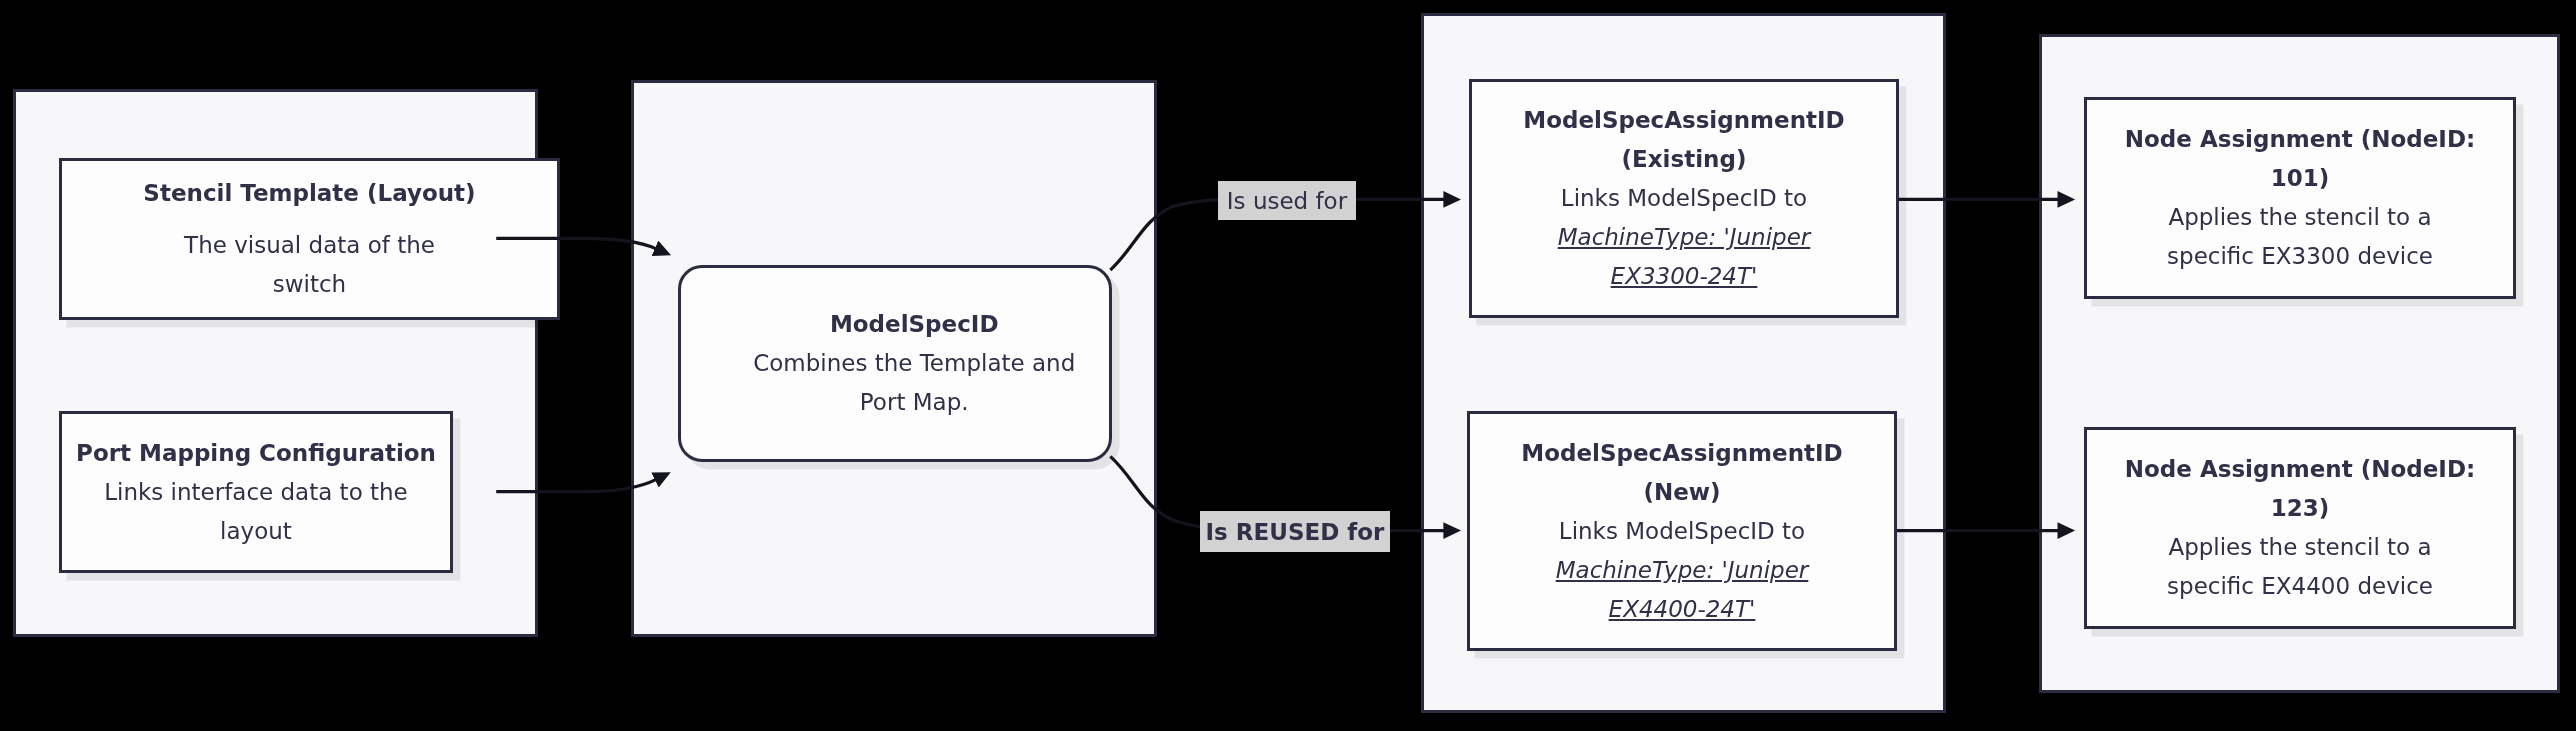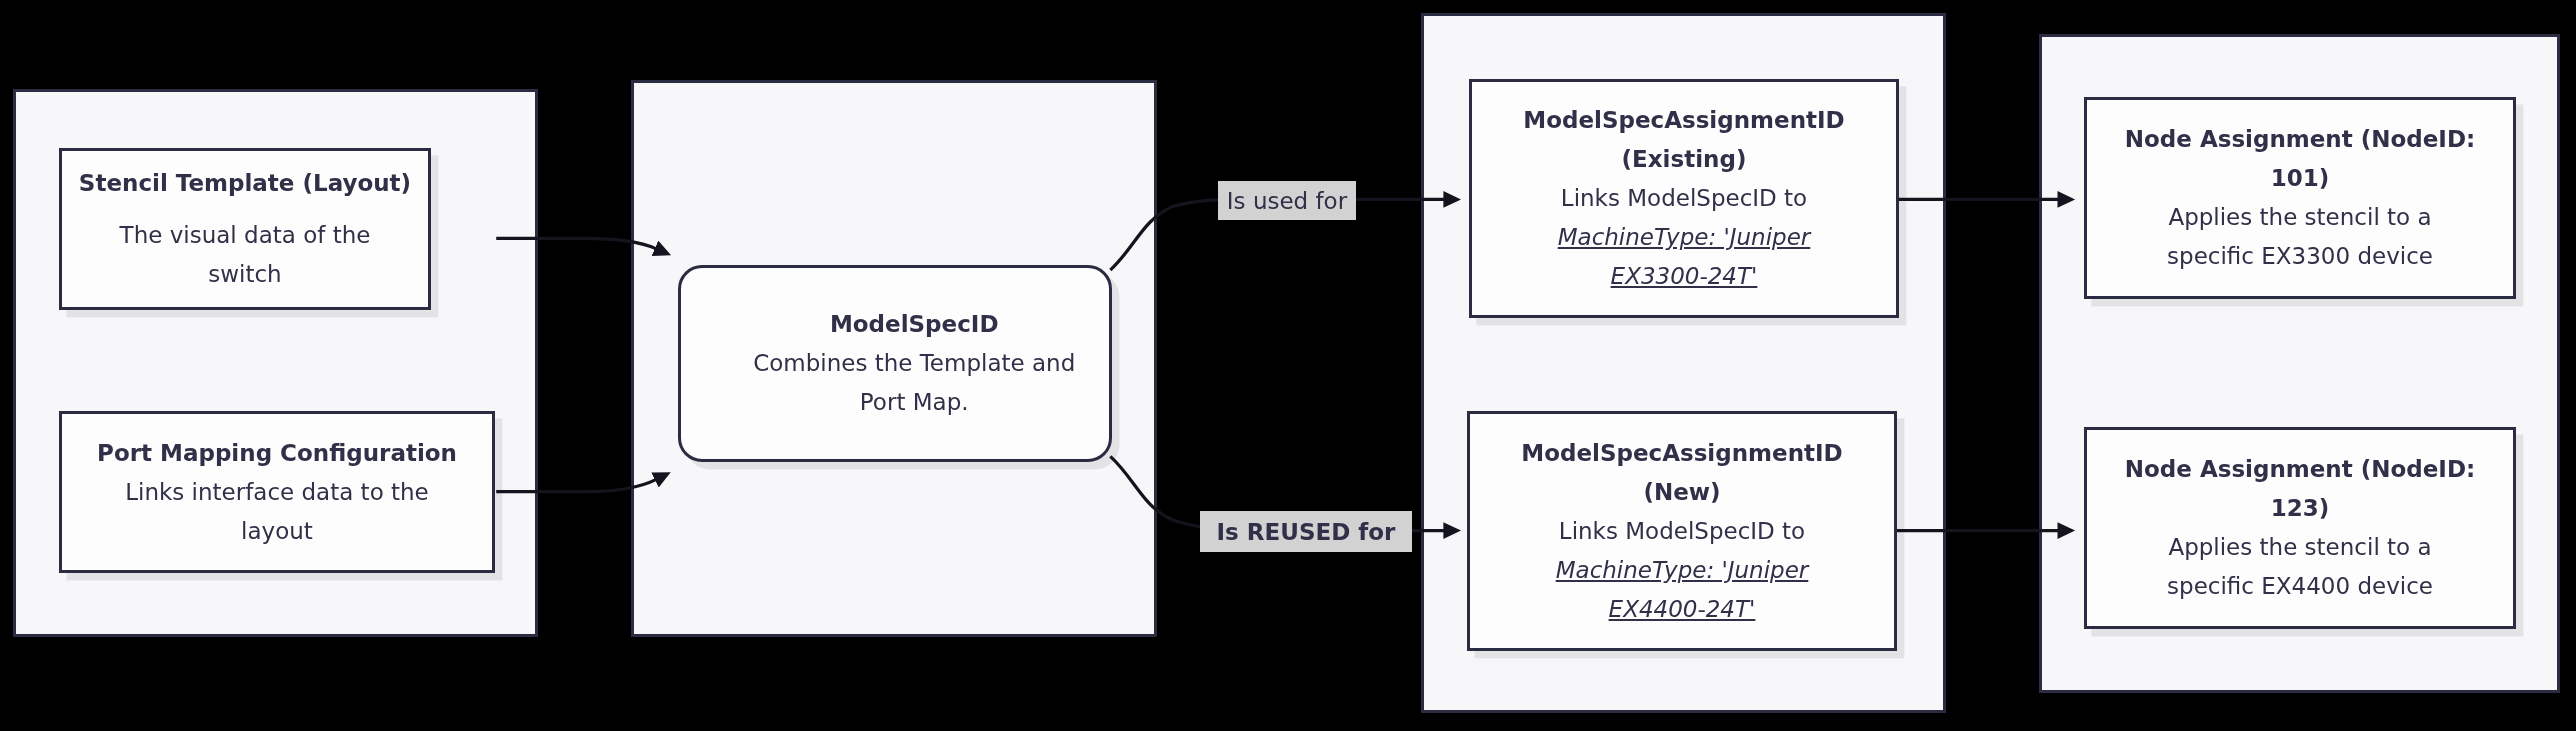--- a/index.html
+++ b/index.html
@@ -49,27 +49,27 @@
 </head>
 <body>
 
 <div class="stage">
 
   <div class="group" style="left:13px;top:89px;width:525px;height:548px;"></div>
   <div class="group" style="left:631px;top:80px;width:526px;height:557px;"></div>
   <div class="group" style="left:1421px;top:13px;width:525px;height:700px;"></div>
   <div class="group" style="left:2039px;top:34px;width:521px;height:659px;"></div>
 
-  <div class="node" style="left:59px;top:148px;width:372px;height:162px;gap:13px;">
+  <div class="node" style="left:59px;top:158px;width:501px;height:162px;gap:13px;">
     <div class="title">Stencil Template (Layout)</div>
     <div class="body">The visual data of the
 switch</div>
   </div>
 
-  <div class="node" style="left:59px;top:411px;width:436px;height:162px;">
+  <div class="node" style="left:59px;top:411px;width:394px;height:162px;">
     <div class="title">Port Mapping Configuration</div>
     <div class="body">Links interface data to the
 layout</div>
   </div>
 
   <div class="node rounded" style="left:678px;top:265px;width:434px;height:197px;padding-left:44px;">
     <div class="title">ModelSpecID</div>
     <div class="body">Combines the Template and
 Port Map.</div>
   </div>
@@ -112,16 +112,16 @@
     </defs>
     <path d="M 534 257 L 630 257 C 668 257 690 261 706 268" marker-end="url(#arrow)"></path>
     <path d="M 534 530 L 630 530 C 668 530 690 525 706 517" marker-end="url(#arrow)"></path>
     <path d="M 1196 291 C 1223 266 1230 238 1262 223 C 1290 214 1320 215 1350 215 L 1556 215" marker-end="url(#arrow)"></path>
     <path d="M 1196 492 C 1223 517 1230 545 1262 560 C 1290 570 1320 572 1350 572 L 1556 572" marker-end="url(#arrow)"></path>
     <path d="M 2046 215 L 2218 215" marker-end="url(#arrow)"></path>
     <path d="M 2044 572 L 2218 572" marker-end="url(#arrow)"></path>
   </svg>
 
   <div class="edge-label" style="left:1218px;top:181px;width:138px;height:39px;">Is used for</div>
-  <div class="edge-label bold" style="left:1200px;top:511px;width:212px;height:41px;">Is REUSED for</div>
+  <div class="edge-label bold" style="left:1200px;top:511px;width:190px;height:41px;">Is REUSED for</div>
 
 </div>
 
 
 </body></html>

